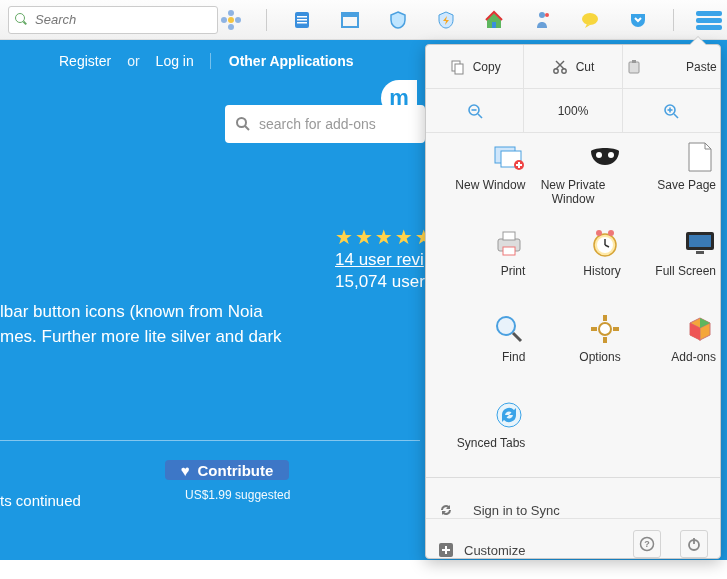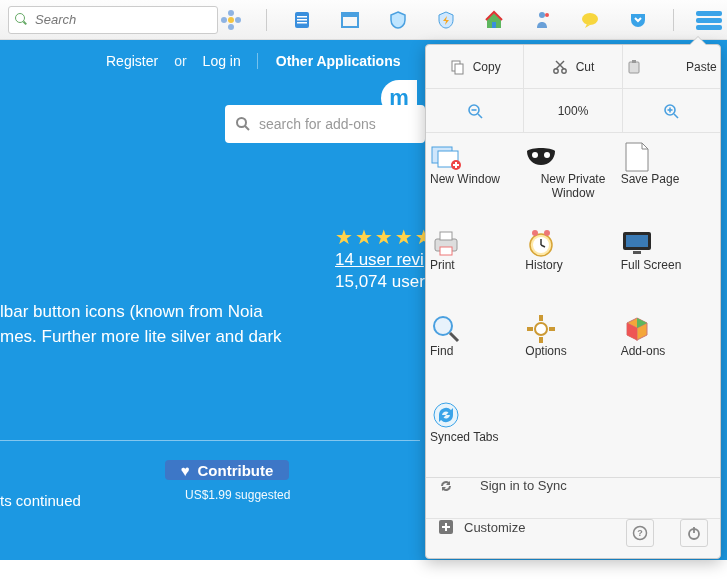--- a/index.html
+++ b/index.html
@@ -13,21 +13,21 @@
 .mag::after { content:""; position:absolute; width:4px; height:1.5px; background:#6a6; left:8px; top:9px; transform:rotate(45deg); }
 .tb-gap { flex: 1; }
 .tb-icons { display: flex; align-items: center; gap: 22px; padding-right: 10px; }
 .tb-ico { width: 26px; height: 26px; display: flex; align-items: center; justify-content: center; cursor: pointer; }
 .sep { width: 1px; height: 22px; background: #ccc; }
 .hamburger { width: 30px; height: 22px; }
 .hamburger div { height: 5px; background: #3aa3e8; border-radius: 2px; margin: 2px 0; }
 
 
 .page { position: absolute; left:0; right:0; top:40px; bottom:0; background: #1c98e2; color:#fff; }
-.top-links { height: 42px; display:flex; align-items:center; gap:16px; padding-left:106px; font-size:14px; }
+.top-links { height: 42px; display:flex; align-items:center; gap:16px; padding-left:59px; font-size:14px; }
 .top-links a { color:#fff; text-decoration:none; }
 .top-links .or { opacity:.9; }
 .other-apps { font-weight:600; padding-left:18px; border-left:1px solid rgba(255,255,255,.4); }
 .mlogo { position:absolute; right:310px; top:40px; width:36px; height:36px; background:#fff; color:#1c98e2; border-radius:50% 0 0 50%; font-weight:bold; font-size:22px; display:flex; align-items:center; justify-content:center; }
 
 .addon-search { position:absolute; left:225px; top:65px; width:200px; height:38px; background:#fff; border-radius:4px; display:flex; align-items:center; padding:0 10px; color:#999; font-size:14px; }
 .addon-search svg { margin-right:8px; }
 
 .stars { position:absolute; left:335px; top:185px; font-size:20px; color:#ffd24a; letter-spacing:2px; }
 .reviews { position:absolute; left:335px; top:210px; font-size:17px; text-decoration:underline; }
@@ -48,26 +48,26 @@
 .panel .arrow { position:absolute; top:-8px; right:14px; width:0; height:0; border-left:8px solid transparent; border-right:8px solid transparent; border-bottom:8px solid #f7f7f7; }
 .panel .arrow::before { content:""; position:absolute; top:-1px; left:-9px; border-left:9px solid transparent; border-right:9px solid transparent; border-bottom:9px solid #c9c9c9; z-index:-1; }
 
 .panel-row { display:flex; border-bottom:1px solid #e3e3e3; }
 .panel-row.triple { height:44px; }
 .panel-row.triple .cell { flex:1; display:flex; align-items:center; justify-content:center; gap:8px; border-right:1px solid #e3e3e3; cursor:pointer; }
 .panel-row.triple .cell:last-child { border-right:none;gap:44px; }
 .panel-row.zoom .cell { cursor:pointer; }
 
 .grid { display:grid; grid-template-columns:repeat(3,1fr); padding:8px 4px 6px; row-gap:14px; }
-.gitem { display:flex; flex-direction:column; align-items:flex-start; justify-content:flex-start; cursor:pointer; text-align:center; height:72px; }
+.gitem { display:flex; flex-direction:column; align-items:flex-end; justify-content:flex-start; gap:6px; cursor:pointer; text-align:center; height:72px; }
 .gitem .ic { width:32px; height:32px; display:flex; align-items:center; justify-content:center; }
 .gitem .lbl { line-height:1.15; }
 
 .panel-foot { border-top:1px solid #dcdcdc; }
-.foot-row { height:40px; display:flex; align-items:flex-start; padding:0 12px; gap:26px; cursor:pointer; font-size:13px; color:#444; }
+.foot-row { height:40px; display:flex; align-items:flex-end; padding:0 12px; gap:19px; cursor:pointer; font-size:13px; color:#444; }
 .foot-row + .foot-row { border-top:1px solid #e3e3e3; }
 .foot-row .spacer { flex:1; }
 .foot-btn { width:28px; height:28px; border:1px solid #d4d4d4; border-radius:3px; display:flex; align-items:center; justify-content:center; color:#777; cursor:pointer; }
 
 
 .i16 { width:16px; height:16px; }
 .i20 { width:20px; height:20px; }
 </style>
 </head>
 <body>

